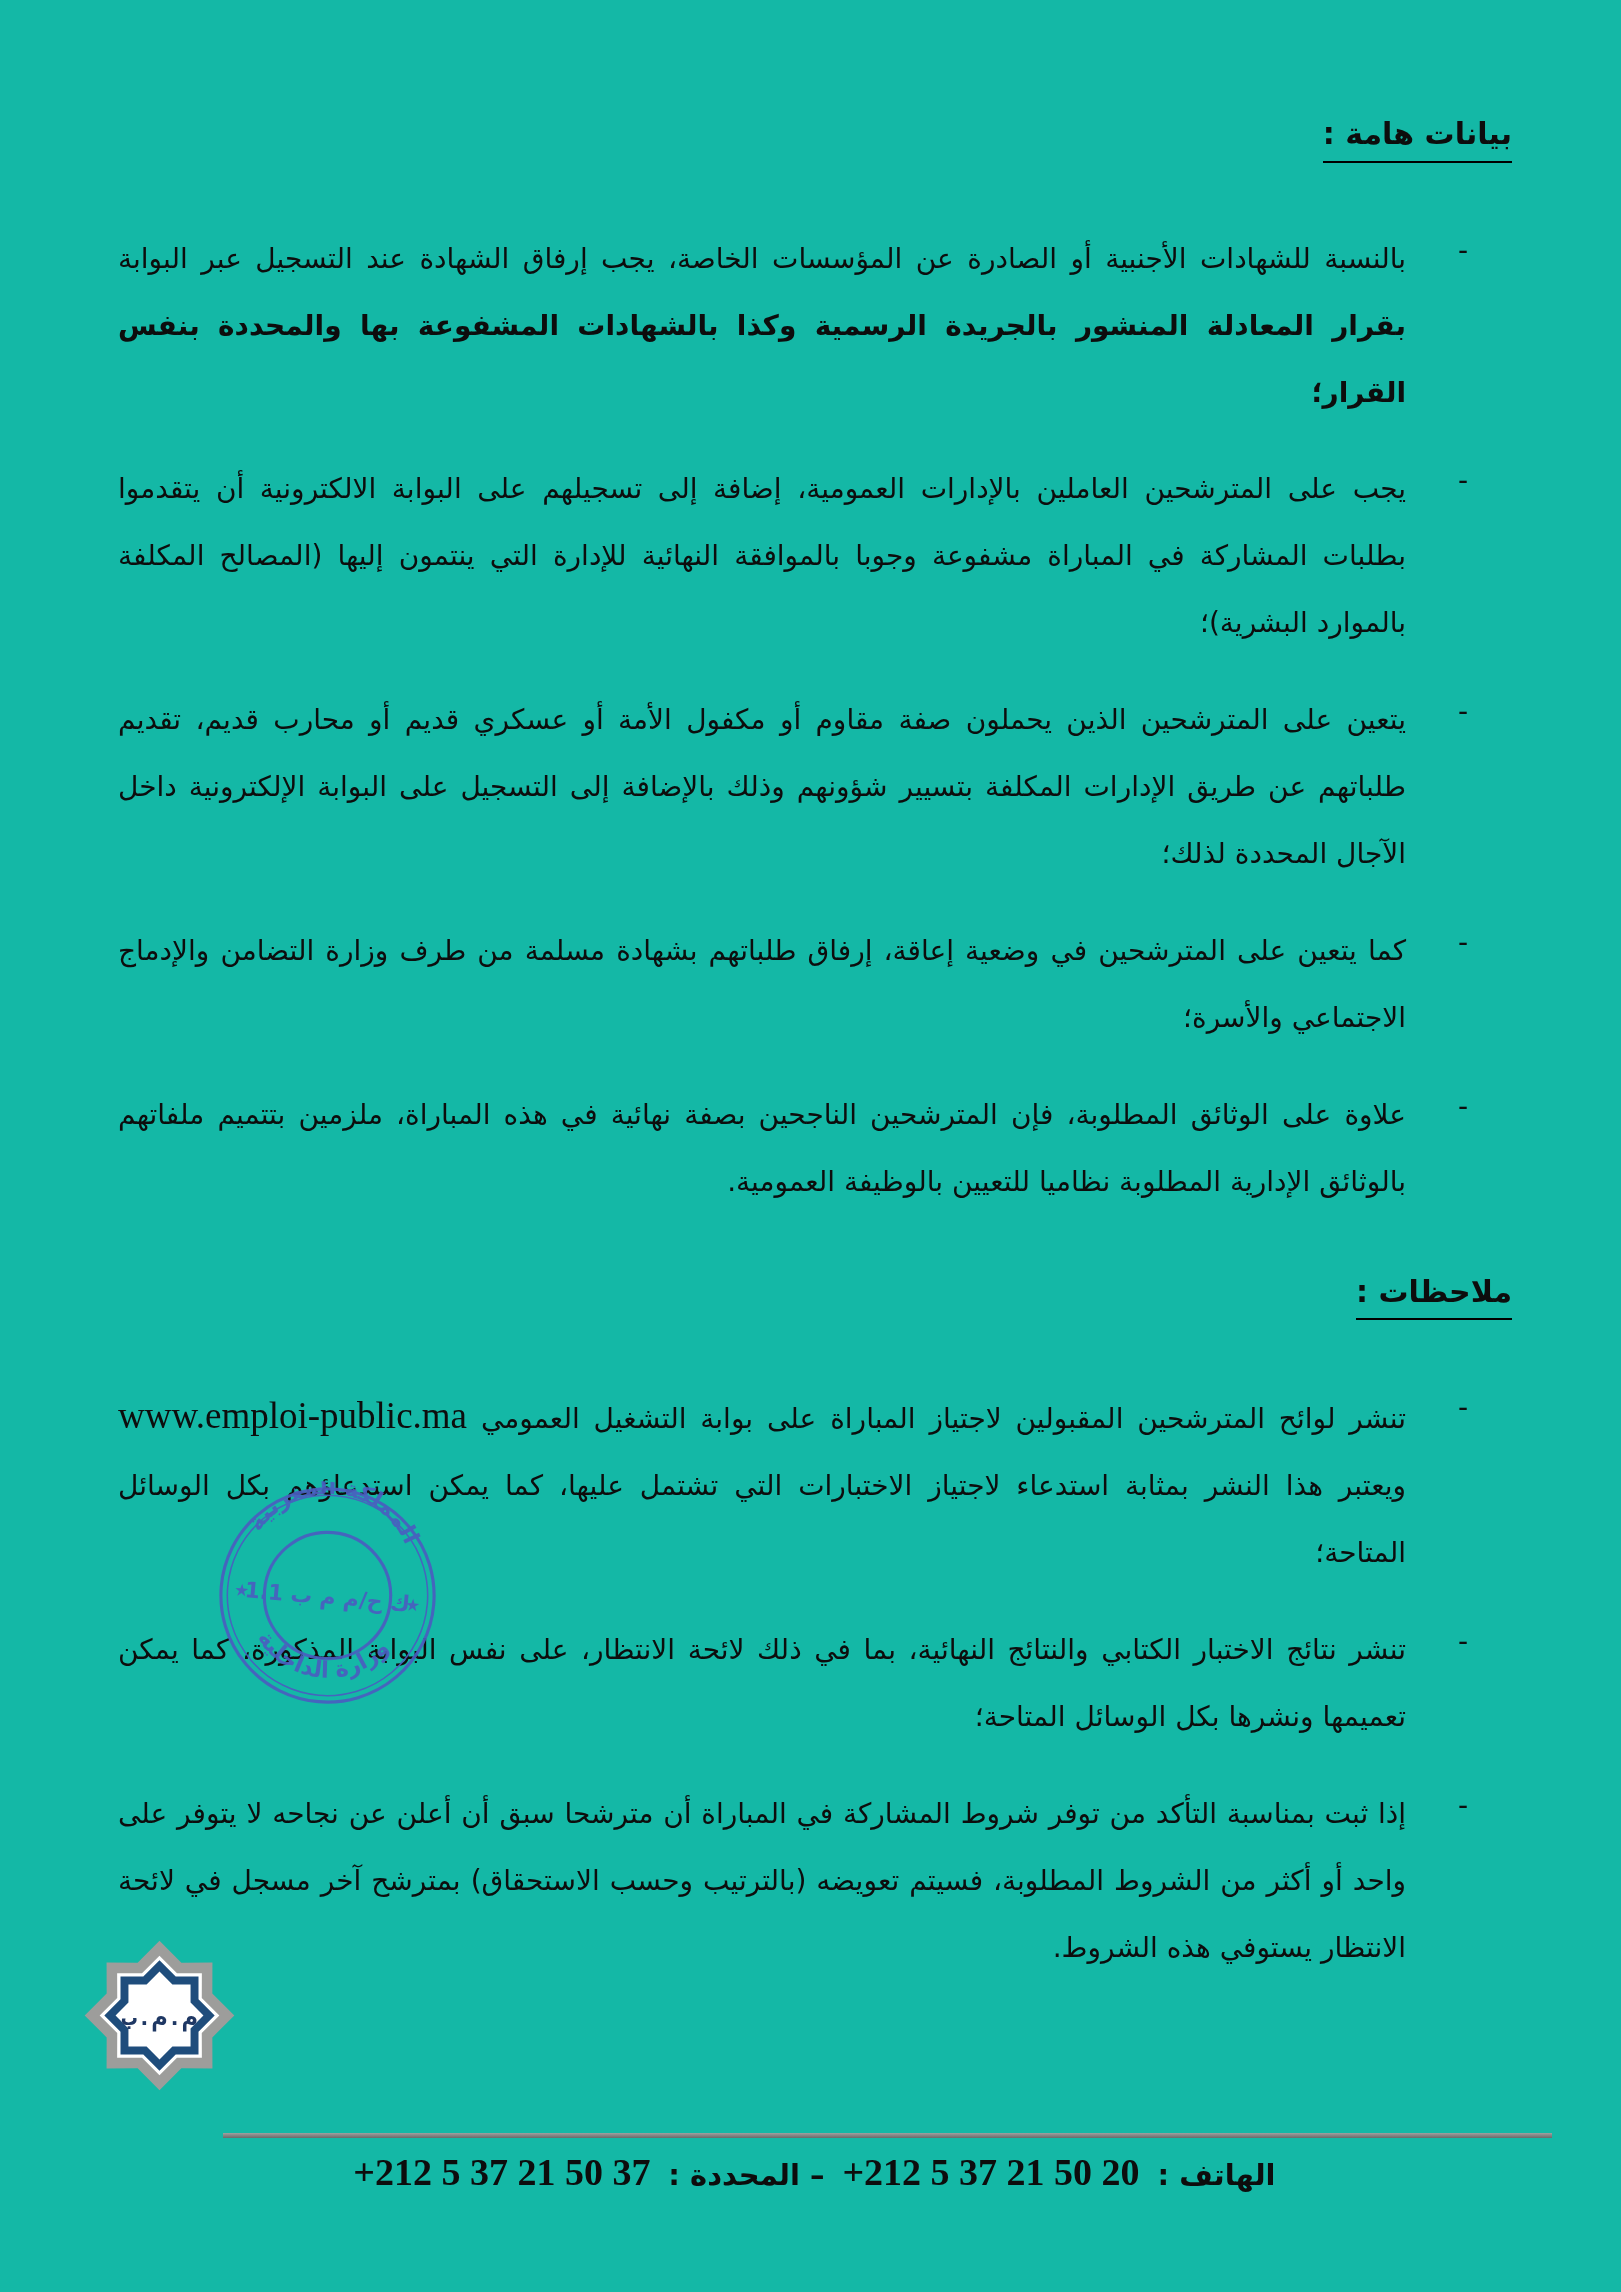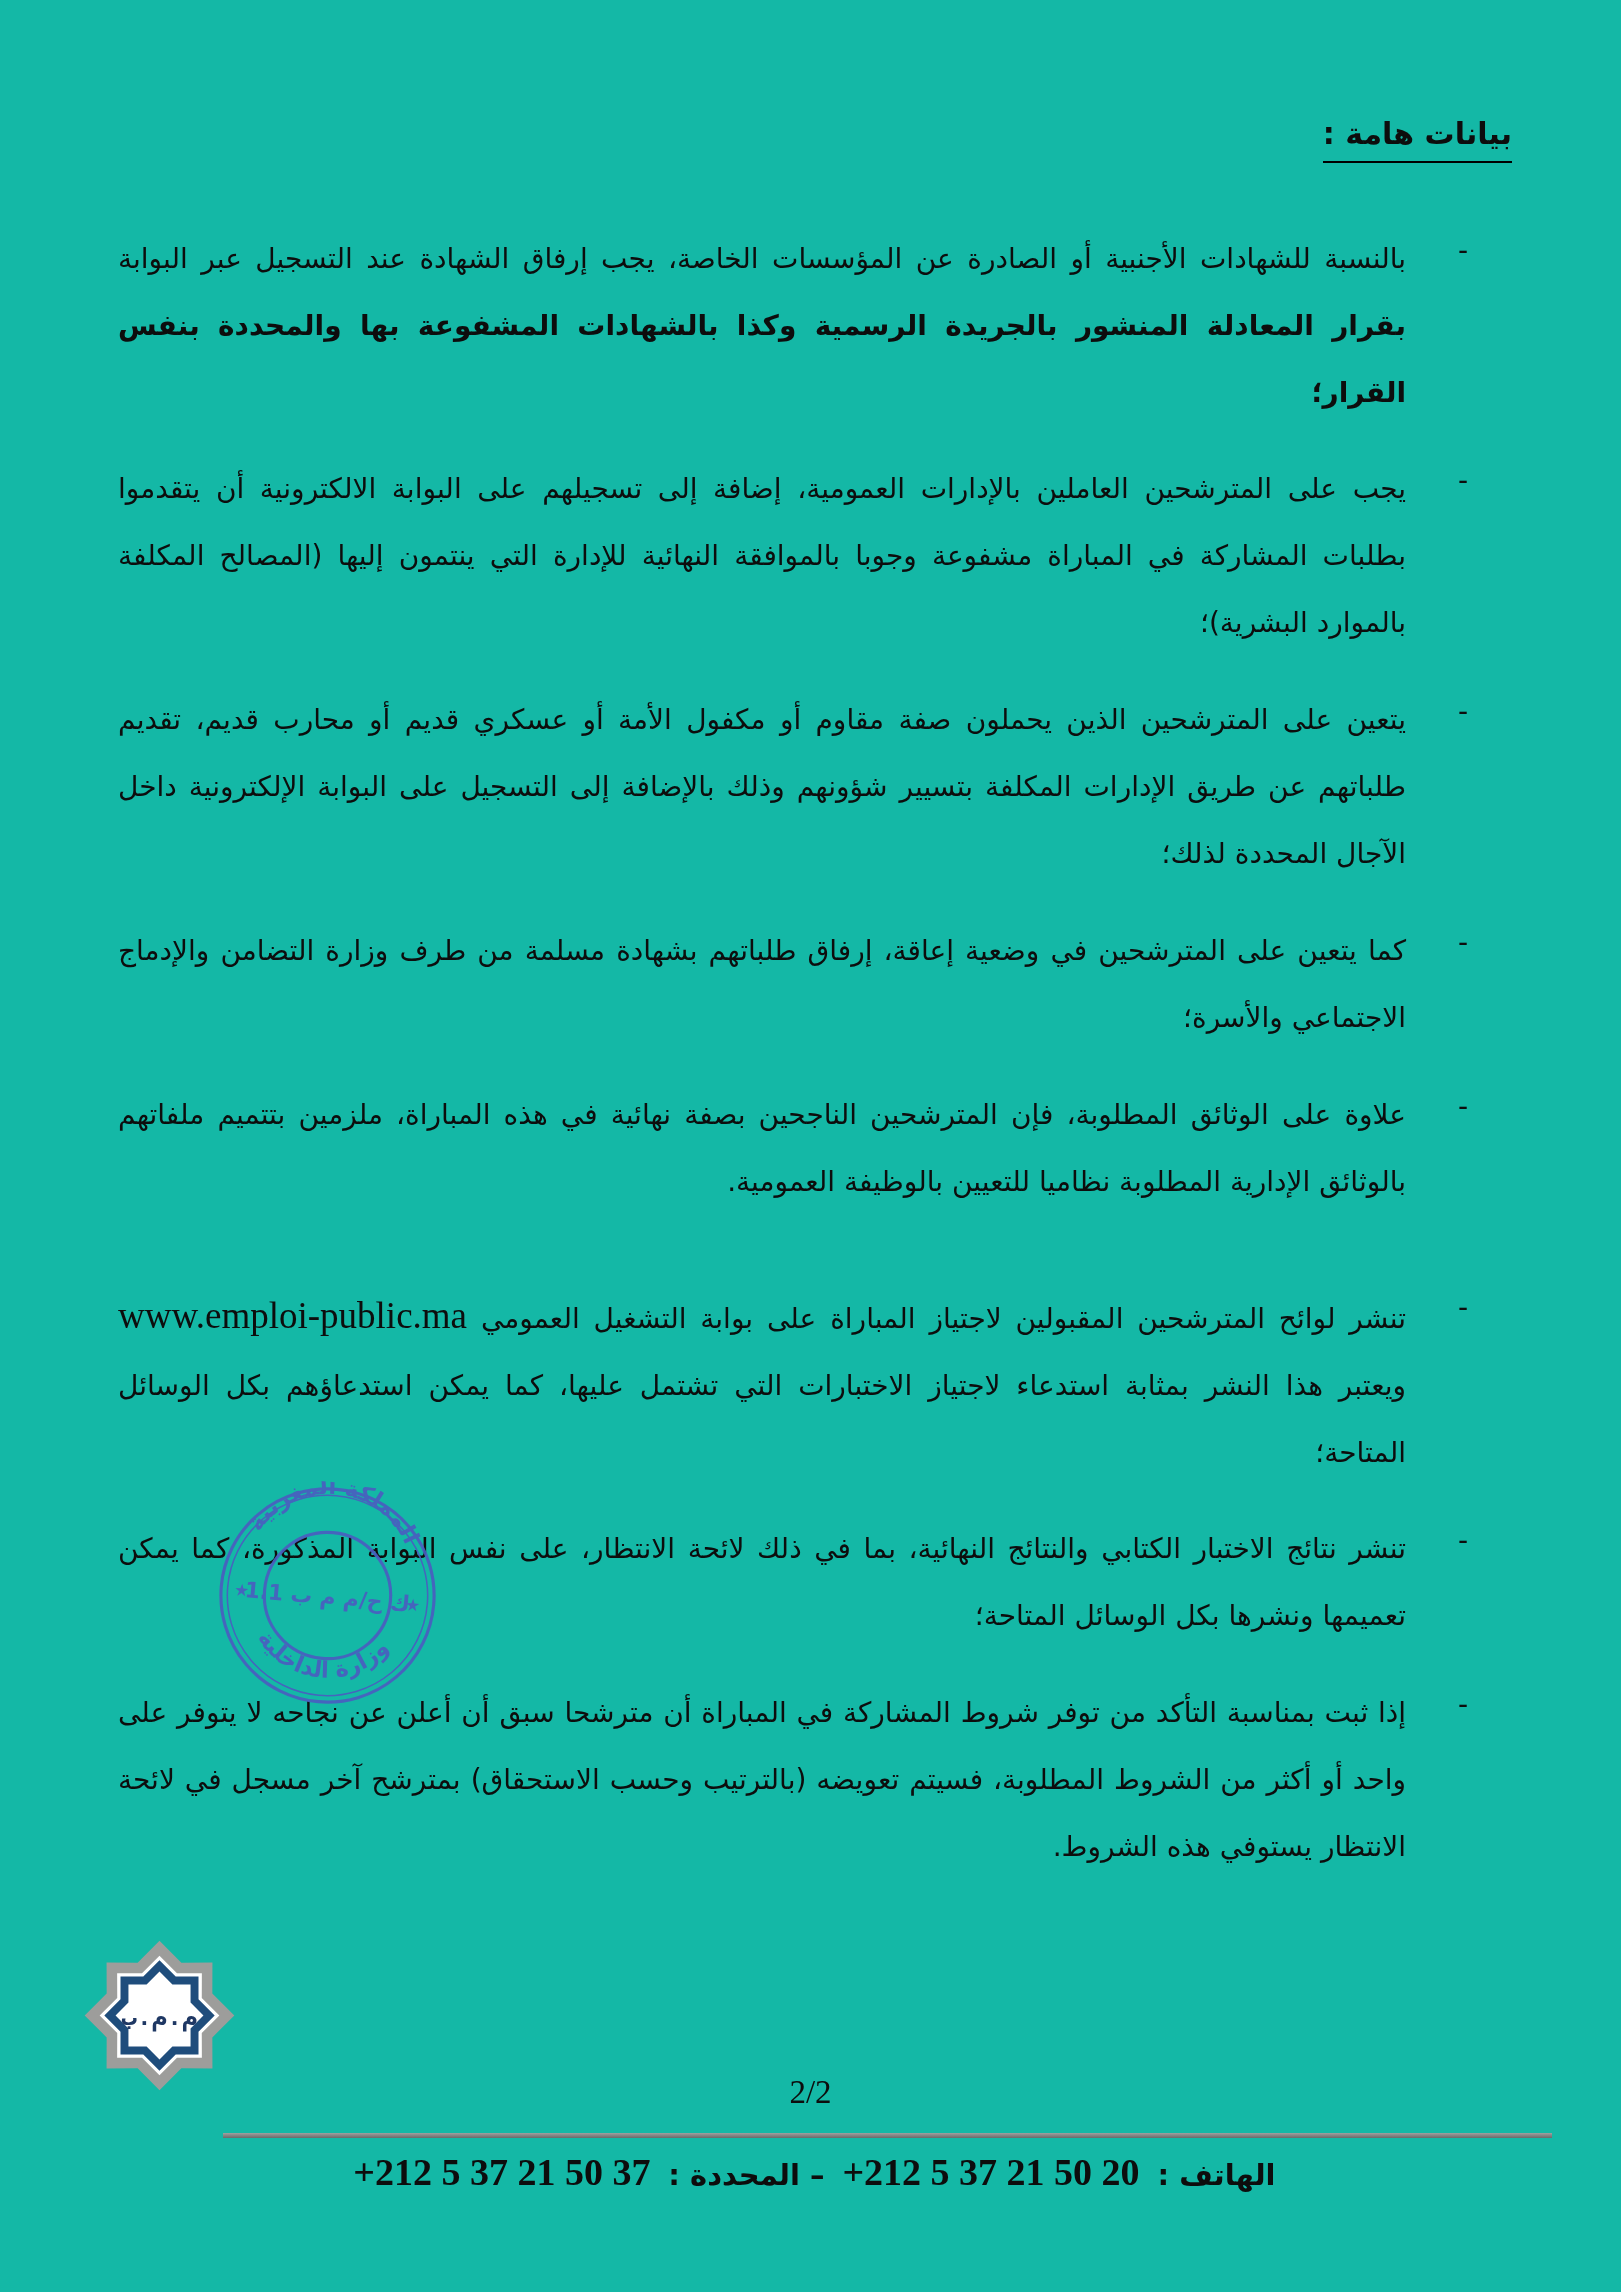--- a/index.html
+++ b/index.html
@@ -107,20 +107,23 @@
             <p class="txt"><span>كما يتعين على المترشحين في وضعية إعاقة، إرفاق طلباتهم بشهادة مسلمة من طرف وزارة التضامن والإدماج الاجتماعي والأسرة؛</span></p>
           </div>
           <div class="item">
             <span class="marker">-</span>
             <p class="txt"><span>علاوة على الوثائق المطلوبة، فإن المترشحين الناجحين بصفة نهائية في هذه المباراة، ملزمين بتتميم ملفاتهم بالوثائق الإدارية المطلوبة نظاميا للتعيين بالوظيفة العمومية.</span></p>
           </div>
         </div>
     </section>
 
     <section class="section2">
+      <h2 class="heading">
+        <span class="hl">ملاحظات :</span>
+      </h2>
       <div class="list">
           <div class="item">
             <span class="marker">-</span>
             <p class="txt"><span>تنشر لوائح المترشحين المقبولين لاجتياز المباراة على بوابة التشغيل العمومي </span><span class="lat" dir="ltr">www.emploi-public.ma</span><span> ويعتبر هذا النشر بمثابة استدعاء لاجتياز الاختبارات التي تشتمل عليها، كما يمكن استدعاؤهم بكل الوسائل المتاحة؛</span></p>
           </div>
           <div class="item">
             <span class="marker">-</span>
             <p class="txt"><span>تنشر نتائج الاختبار الكتابي والنتائج النهائية، بما في ذلك لائحة الانتظار، على نفس البوابة المذكورة، كما يمكن تعميمها ونشرها بكل الوسائل المتاحة؛</span></p>
           </div>
           <div class="item">
@@ -144,21 +147,20 @@
         <circle cx="115" cy="115" r="64" stroke-width="3.2"></circle>
       </g>
       <text class="stamp-arc"><textPath href="#arcTop" startOffset="50%">المملكة المغربية</textPath></text>
       <text class="stamp-arc"><textPath href="#arcBot" startOffset="50%">وزارة الداخلية</textPath></text>
       <text x="28" y="123" class="stamp-star">★</text>
       <text x="202" y="123" class="stamp-star">★</text>
       <text x="115" y="124" class="stamp-center">ك ح/م م ب 1.1</text>
     </svg>
   </div>
 
-  <div class="pagenum">2/2</div>
   <div class="divider"></div>
 
   <div class="logo">
     <svg viewBox="0 0 170 170">
       <polygon fill="#9d9d9b" points="165.0,85.0 141.5,108.4 141.6,141.6 108.4,141.5 85.0,165.0 61.6,141.5 28.4,141.6 28.5,108.4 5.0,85.0 28.5,61.6 28.4,28.4 61.6,28.5 85.0,5.0 108.4,28.5 141.6,28.4 141.5,61.6"></polygon>
       <polygon fill="#ffffff" points="149.0,85.0 130.2,103.7 130.3,130.3 103.7,130.2 85.0,149.0 66.3,130.2 39.7,130.3 39.8,103.7 21.0,85.0 39.8,66.3 39.7,39.7 66.3,39.8 85.0,21.0 103.7,39.8 130.3,39.7 130.2,66.3"></polygon>
       <polygon fill="#1f4d7c" points="144.0,85.0 126.7,102.3 126.7,126.7 102.3,126.7 85.0,144.0 67.7,126.7 43.3,126.7 43.3,102.3 26.0,85.0 43.3,67.7 43.3,43.3 67.7,43.3 85.0,26.0 102.3,43.3 126.7,43.3 126.7,67.7"></polygon>
       <polygon fill="#ffffff" points="132.0,85.0 118.2,98.8 118.2,118.2 98.8,118.2 85.0,132.0 71.2,118.2 51.8,118.2 51.8,98.8 38.0,85.0 51.8,71.2 51.8,51.8 71.2,51.8 85.0,38.0 98.8,51.8 118.2,51.8 118.2,71.2"></polygon>
       <text x="85" y="95" class="logo-text">م.م.ب</text>
     </svg>

